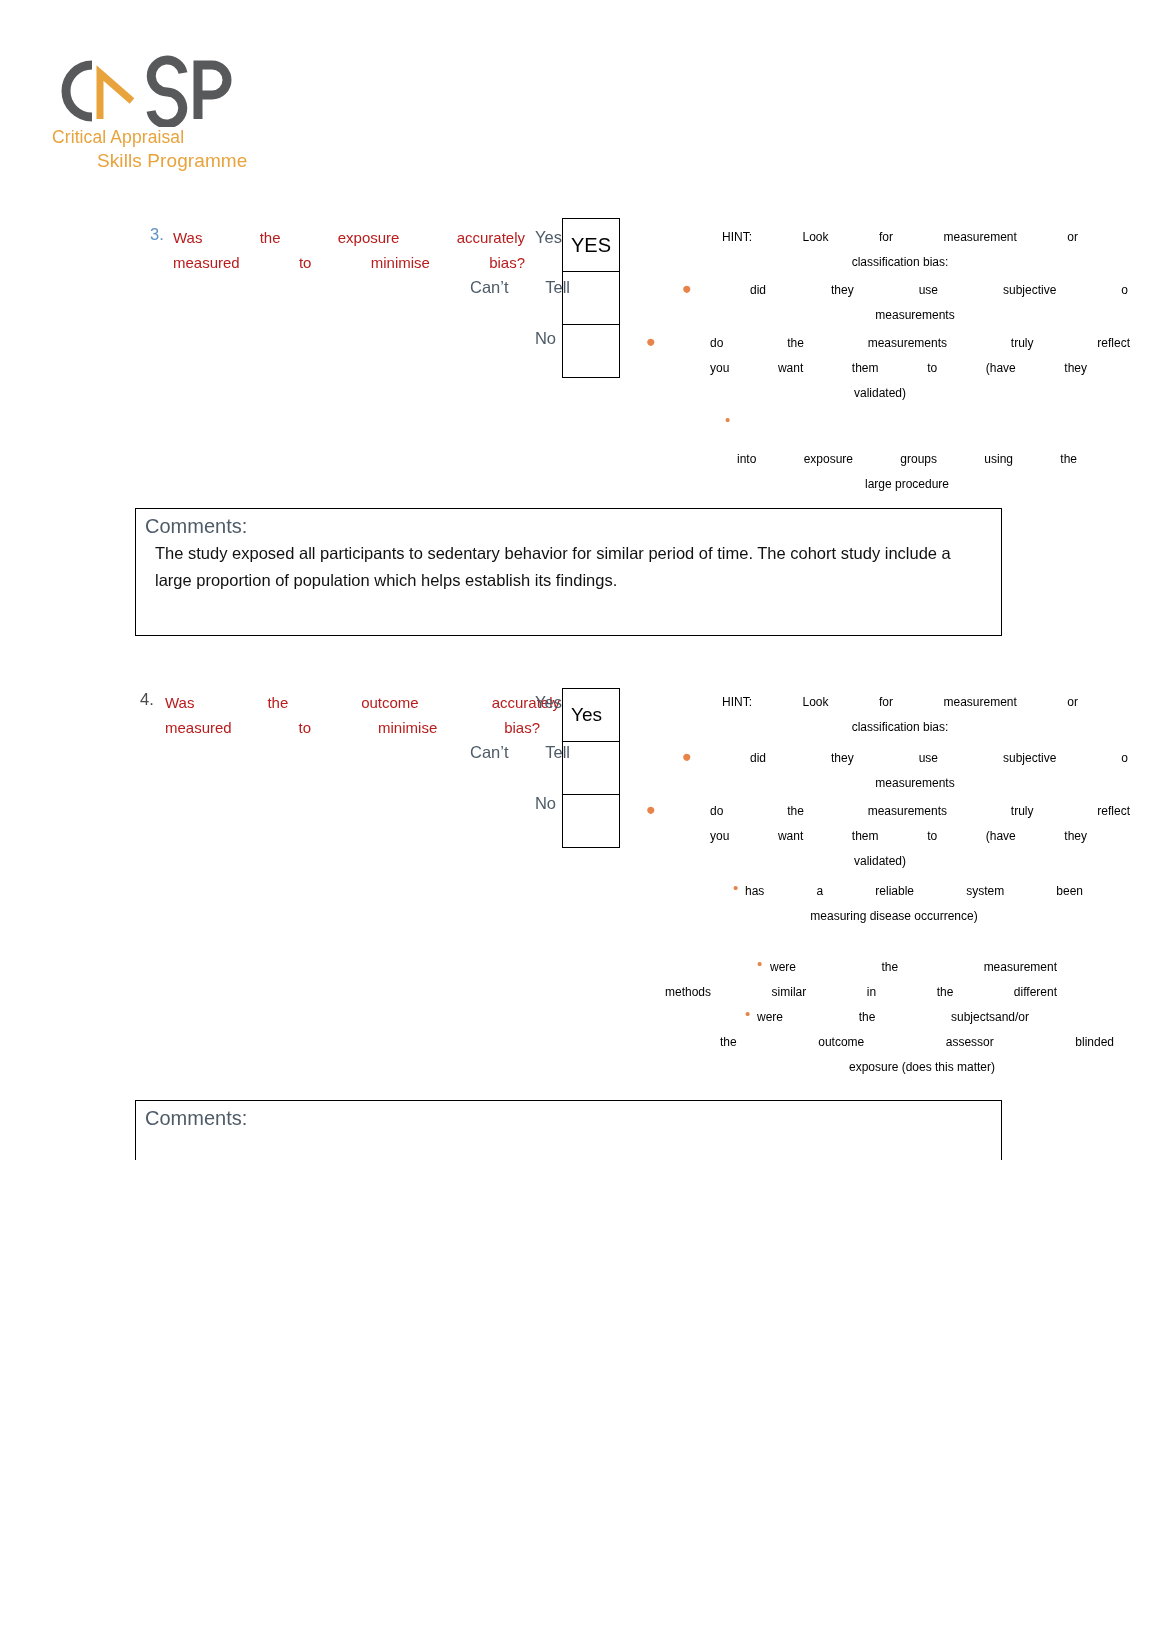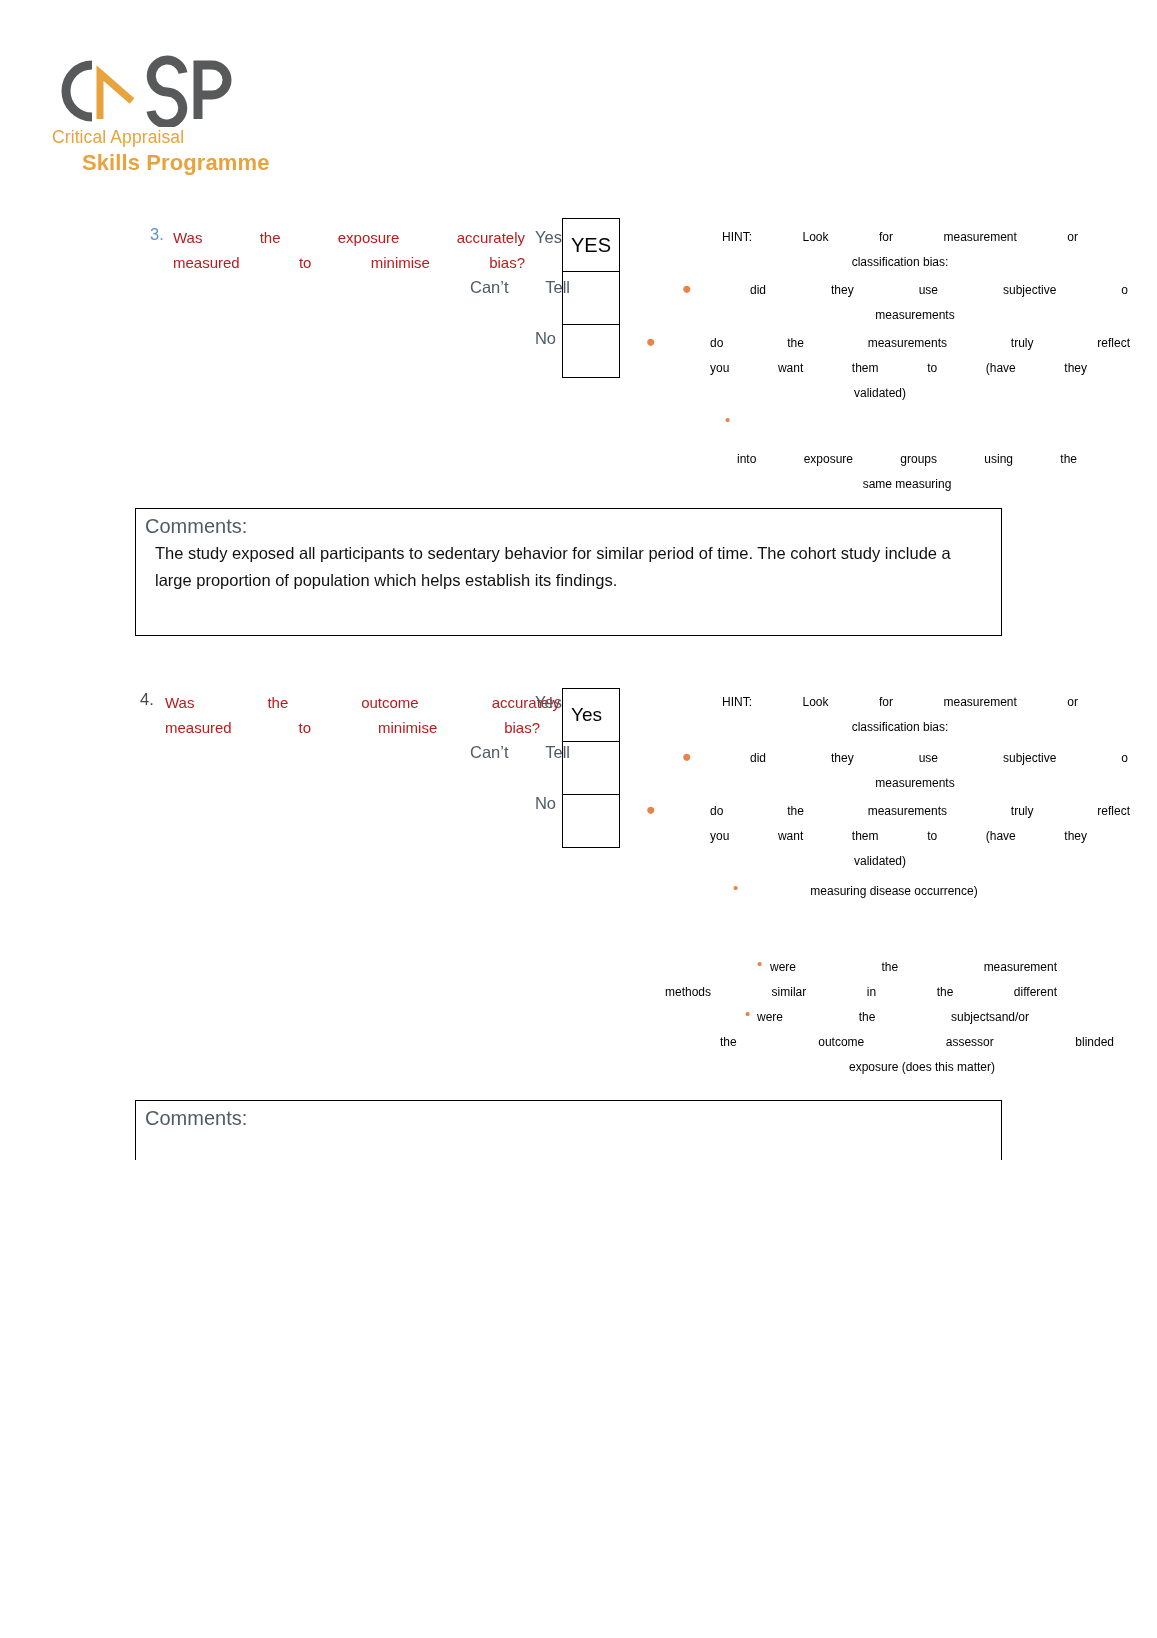--- a/index.html
+++ b/index.html
@@ -38,27 +38,26 @@
     position: absolute;
     left: 0px;
     top: 72px;
     font-size: 17.5px;
     color: #e8a33d;
     letter-spacing: 0.1px;
     white-space: nowrap;
   }
   #logo .tagline2 {
     position: absolute;
-    left: 30px;
+    left: 45px;
     top: 95px;
-    font-size: 22px;
+    font-size: 19px;
     color: #e8a33d;
     letter-spacing: 0.1px;
     white-space: nowrap;
-    font-weight: bold;
   }
 
   
   .qblock { position: absolute; }
 
   .qnum {
     position: absolute;
     font-size: 16.5px;
     color: #5e91c6;
   }
@@ -220,21 +219,21 @@
     <div class="hintbullet" style="left:646px; top:332px;">●</div>
     <div class="hint" style="left:710px; top:331px; width:420px;">
       <div class="hintline">do the measurements truly reflect</div>
       <div class="hintline" style="width:377px;">you want them to (have they</div>
       <div class="hintline last" style="width:340px;">validated)</div>
     </div>
 
     <div class="hintbullet" style="left:725px; top:411px; font-size:15px;">•</div>
     <div class="hint" style="left:737px; top:411px; width:340px;">
       <div class="hintline" style="left:0; width:340px;margin-top:36px;">into exposure groups using the</div>
-      <div class="hintline last">same measuring</div>
+      <div class="hintline last">large procedure</div>
     </div>
 
     <div class="commentsbox" style="left:135px; top:508px; width:867px; height:128px;">
       <div class="commentslabel">Comments:</div>
       <div class="commentstext">The study exposed all participants to sedentary behavior for similar period of time. The cohort study include  a large proportion of population which helps establish its findings.</div>
     </div>
   </div>
 
   <div class="qblock">
     <div class="qnum dark" style="left:140px; top:690px;">4.</div>
@@ -266,20 +265,21 @@
 
     <div class="hintbullet" style="left:646px; top:800px;">●</div>
     <div class="hint" style="left:710px; top:799px; width:420px;">
       <div class="hintline">do the measurements truly reflect</div>
       <div class="hintline" style="width:377px;">you want them to (have they</div>
       <div class="hintline last" style="width:340px;">validated)</div>
     </div>
 
     <div class="hintbullet" style="left:733px; top:879px; font-size:15px;">•</div>
     <div class="hint" style="left:745px; top:879px; width:338px;">
+      <div class="hintline">has a reliable system been</div>
       <div class="hintline last" style="position:relative; left:-40px; width:378px;">measuring disease occurrence)</div>
     </div>
 
     <div class="hintbullet" style="left:757px; top:955px; font-size:15px;">•</div>
     <div class="hint" style="left:770px; top:955px; width:287px;">
       <div class="hintline">were the measurement</div>
       <div class="hintline last" style="position:relative; left:-105px; width:392px; text-align-last:justify;">methods similar in the different</div>
     </div>
 
     <div class="hintbullet" style="left:745px; top:1005px; font-size:15px;">•</div>

